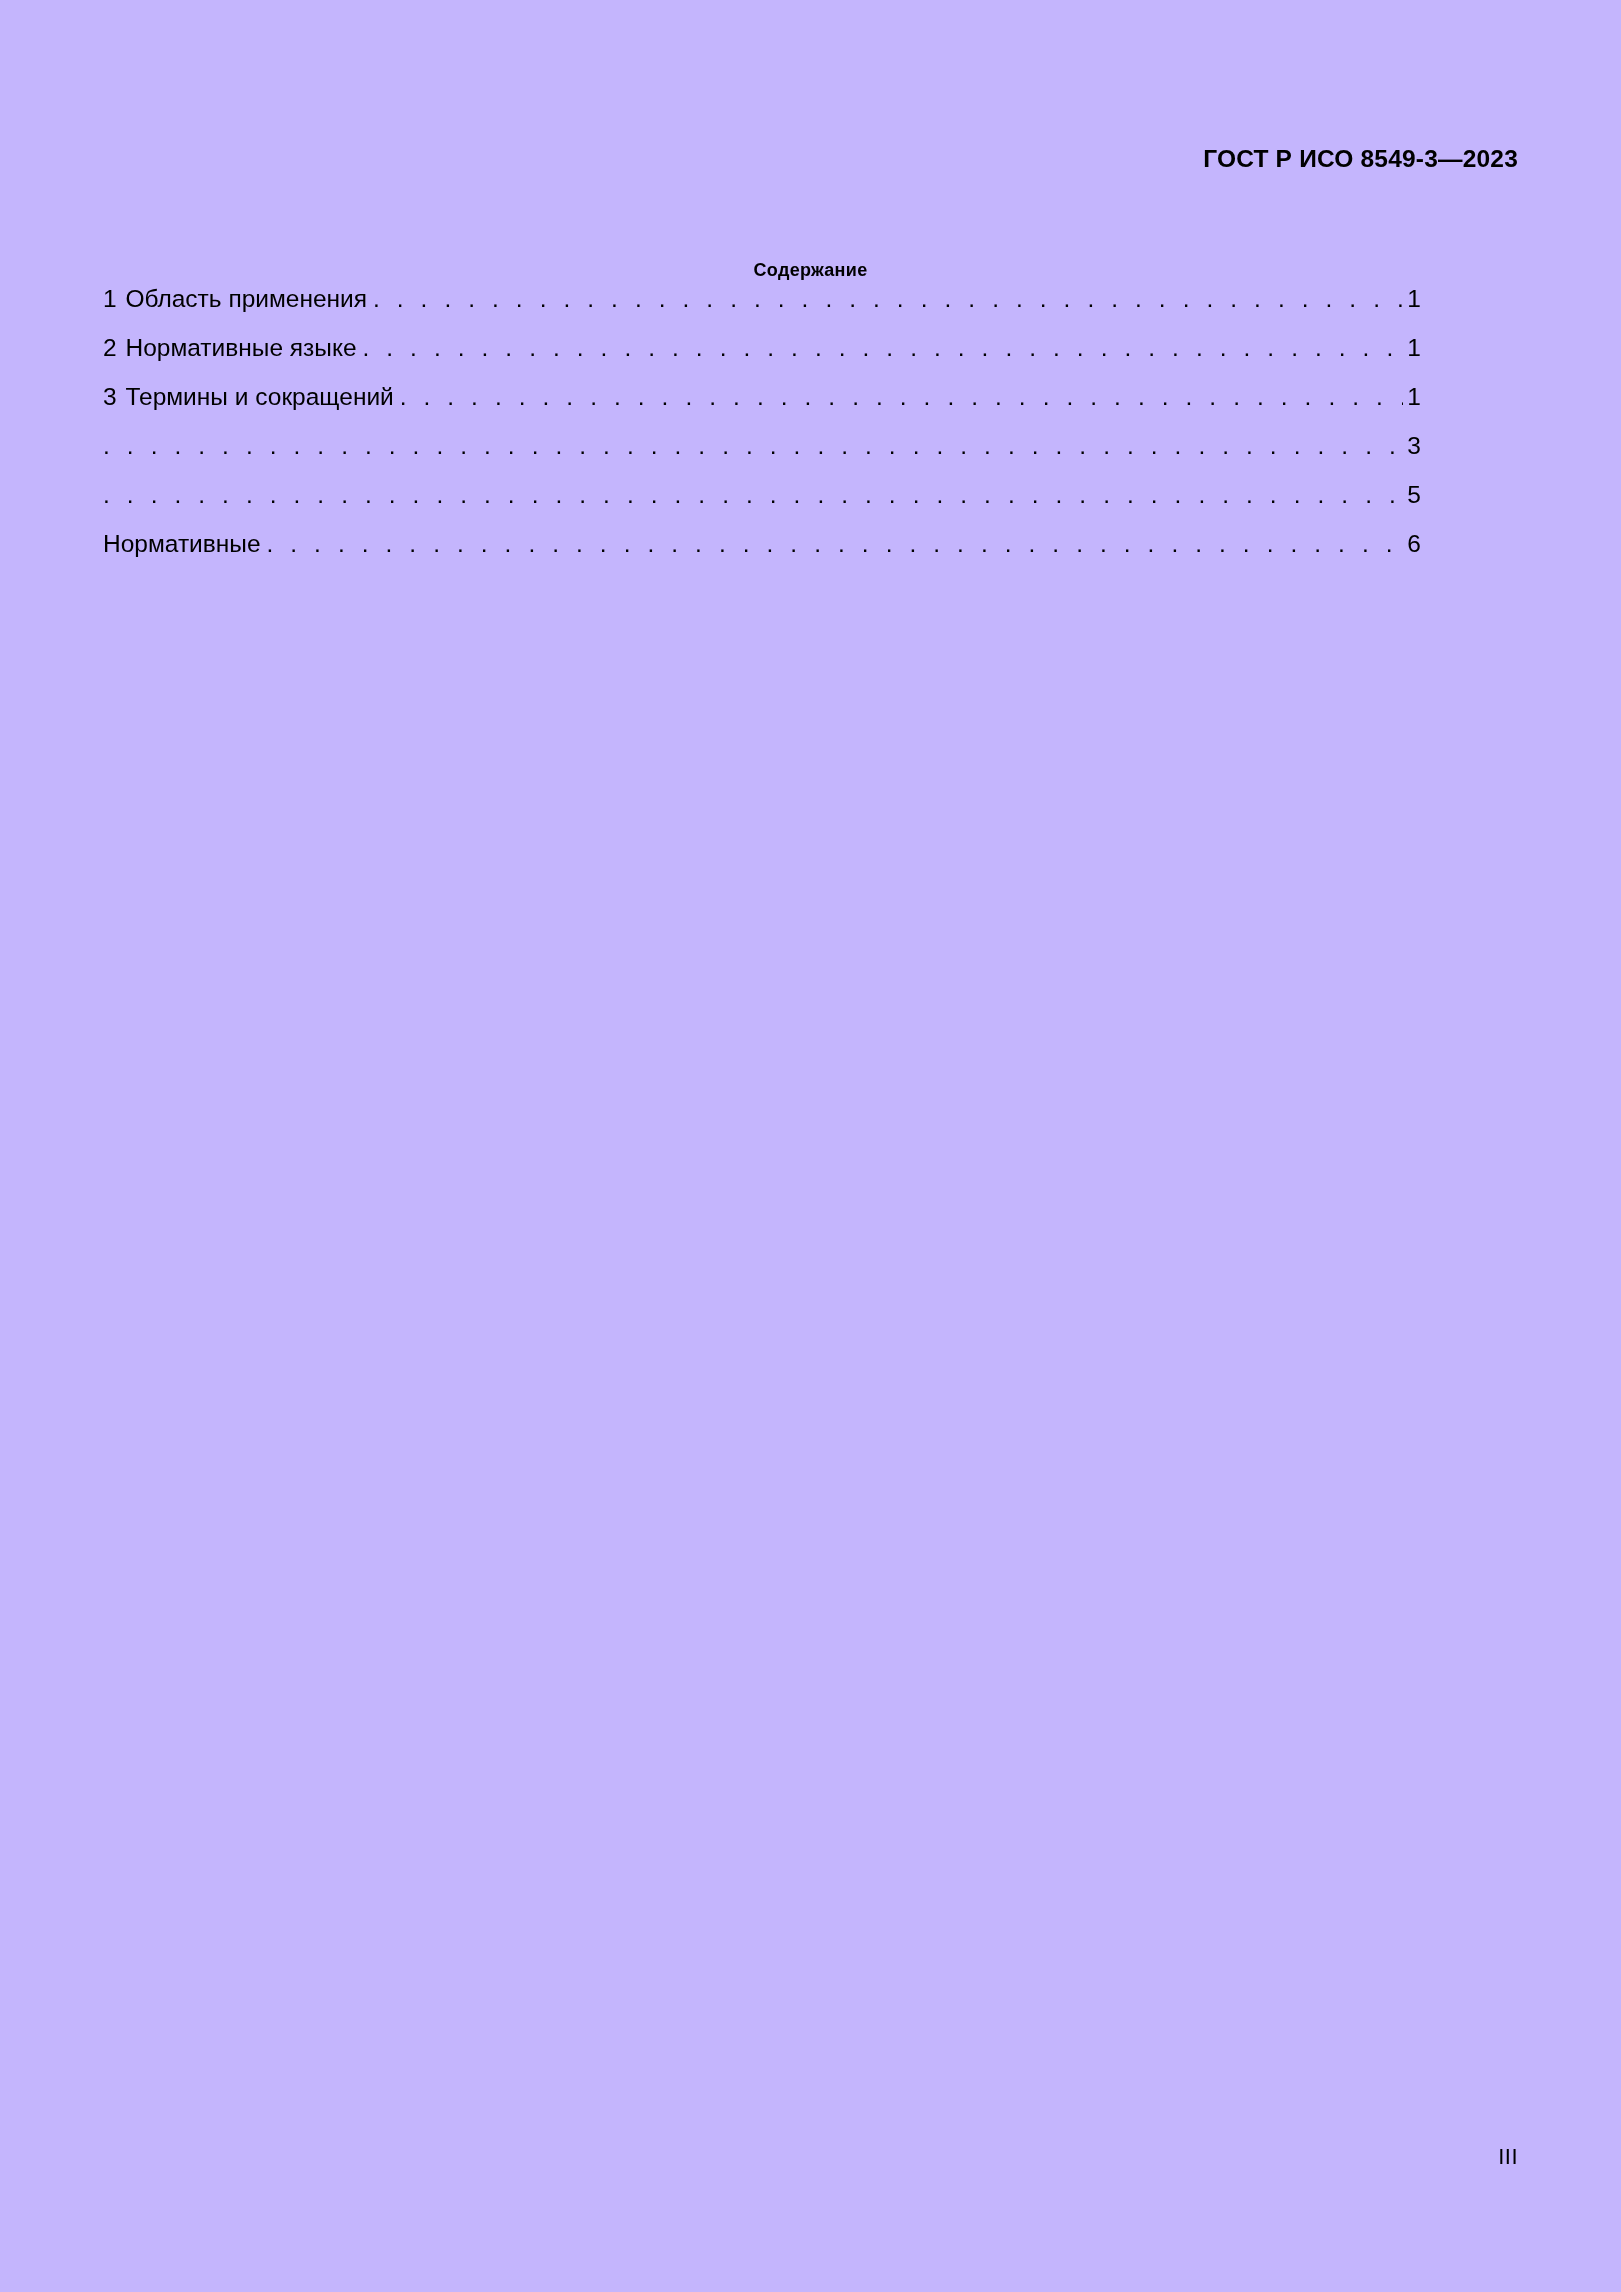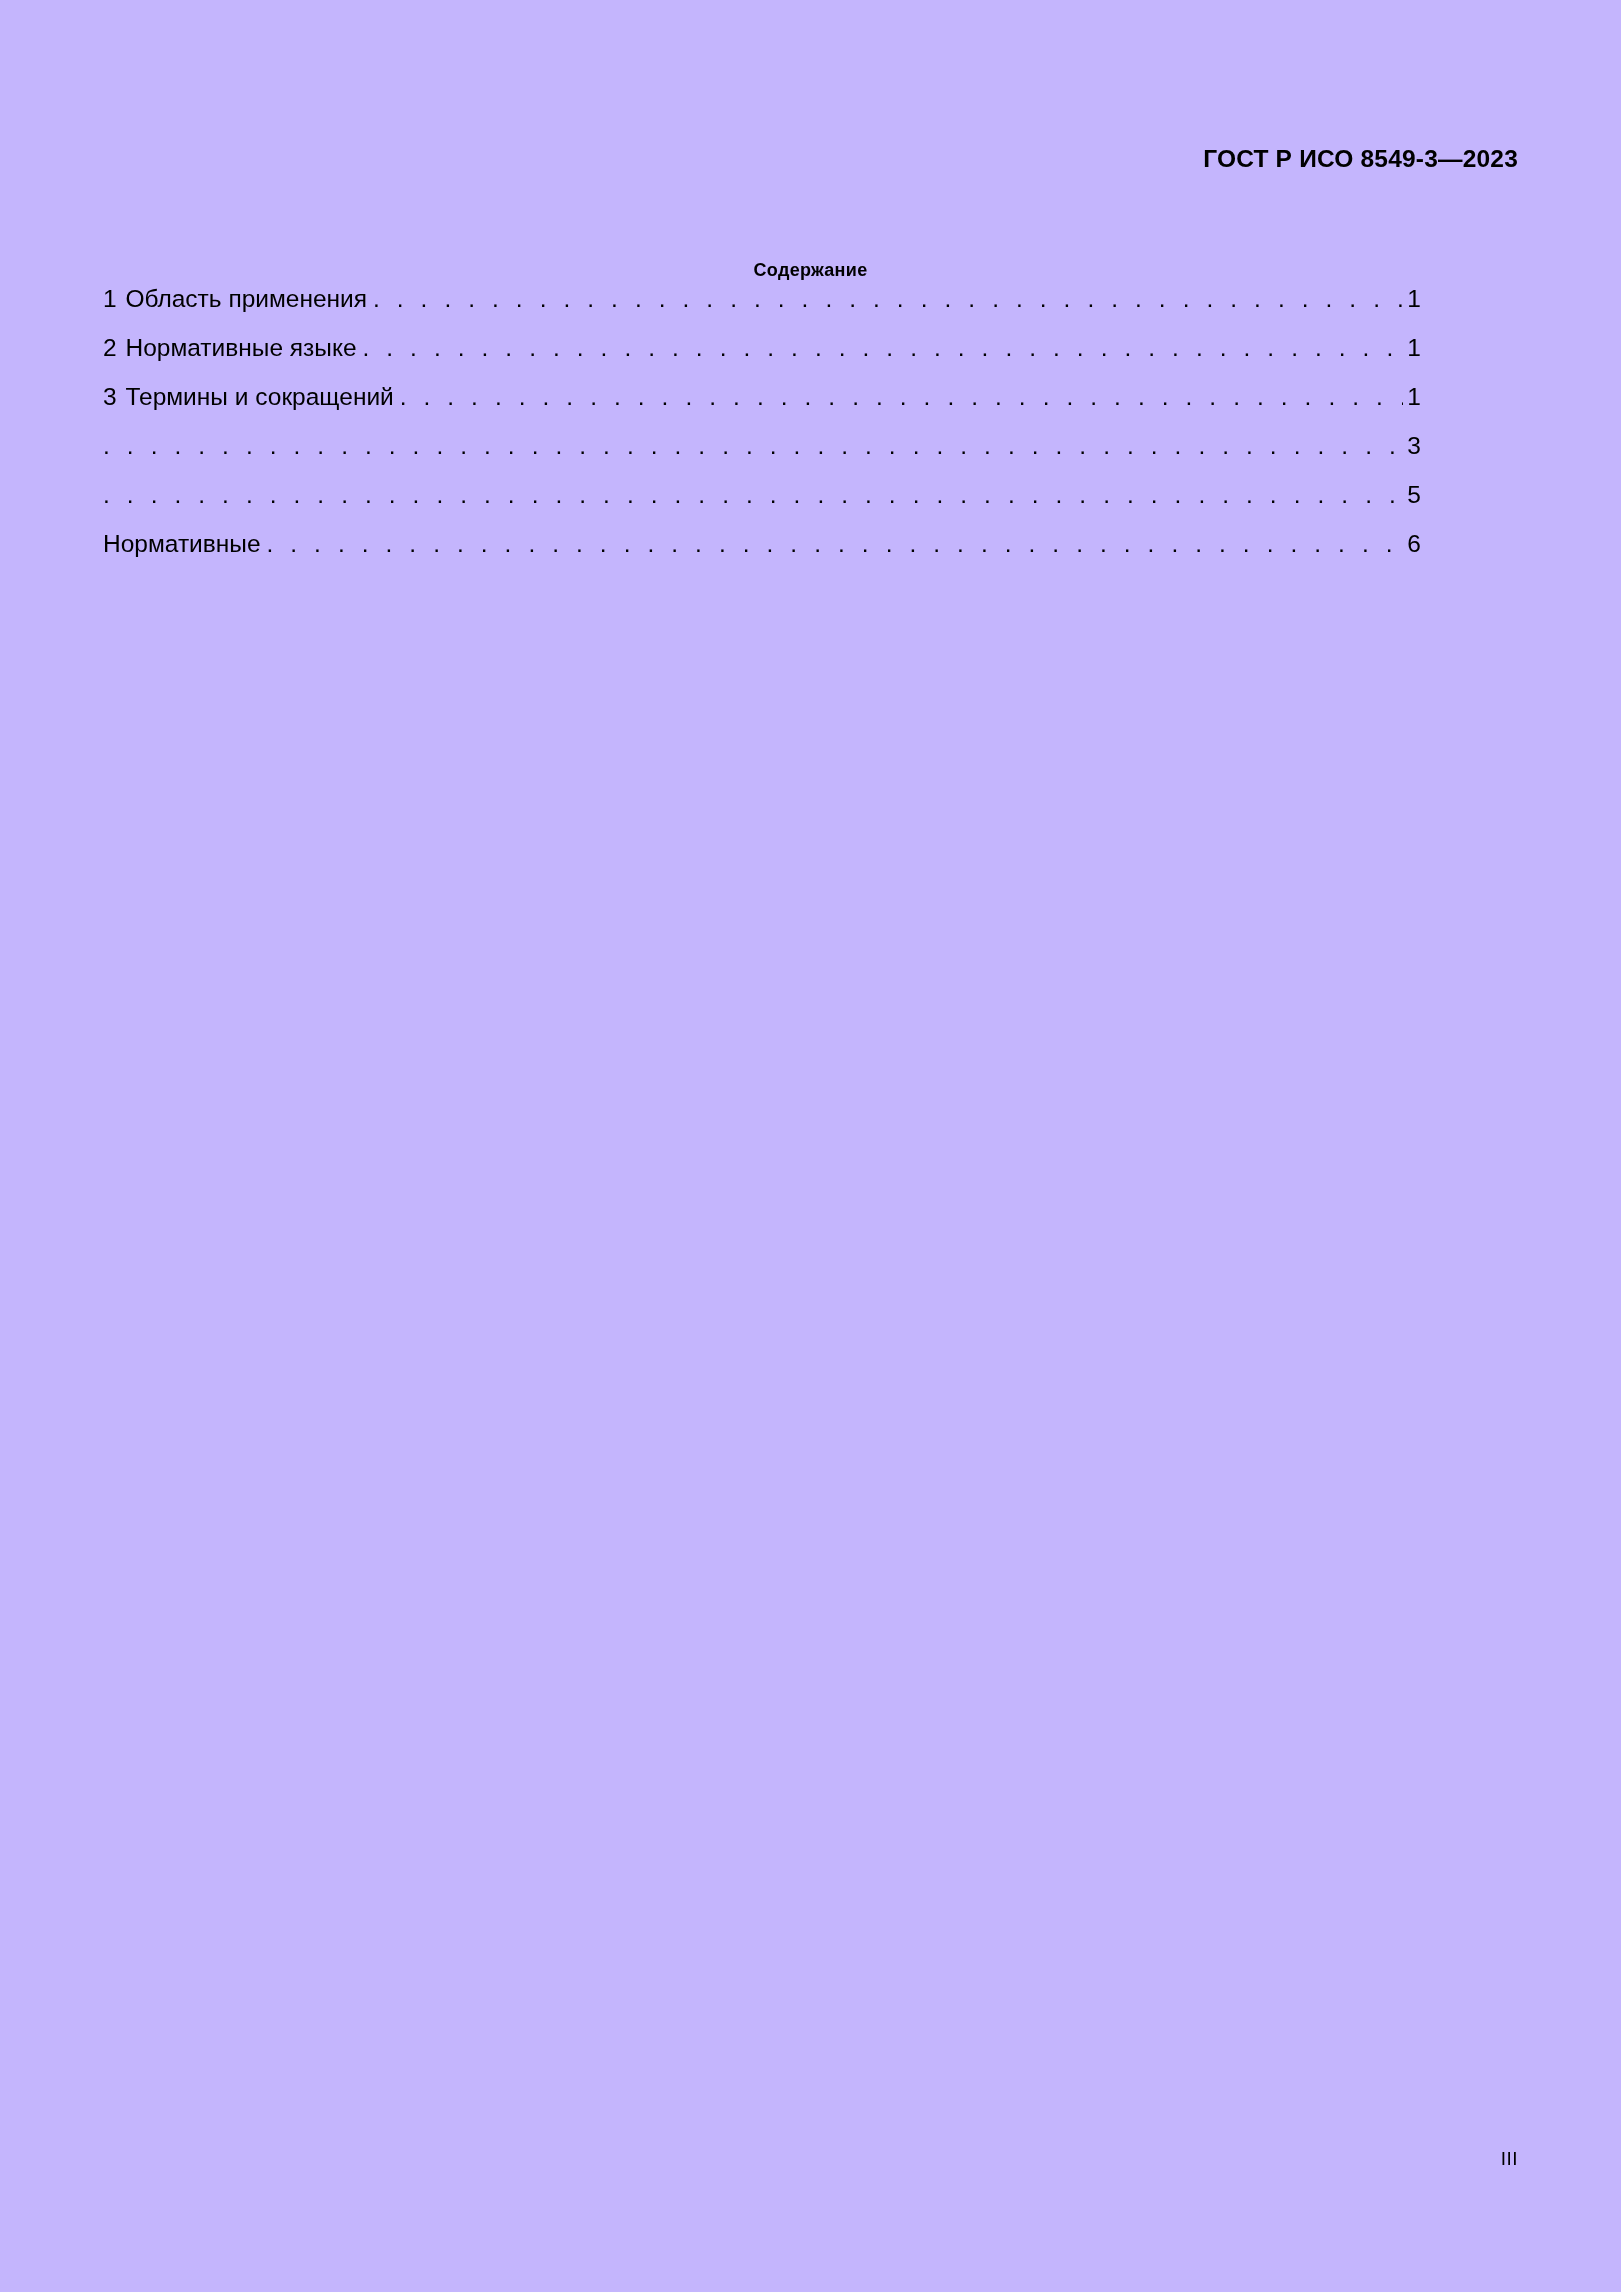--- a/index.html
+++ b/index.html
@@ -91,21 +91,21 @@
   .num-gap {
     display: inline-block;
     width: 8.8px;
   }
 
   
   .folio {
     position: absolute;
     bottom: 123px;
     right: 103px;
-    font-size: 19px;
+    font-size: 22px;
     letter-spacing: 0.5px;
   }
 </style>
 </head>
 <body>
 
 <div class="page">
 
   <div class="doc-header">ГОСТ Р ИСО 8549-3—2023</div>
 

